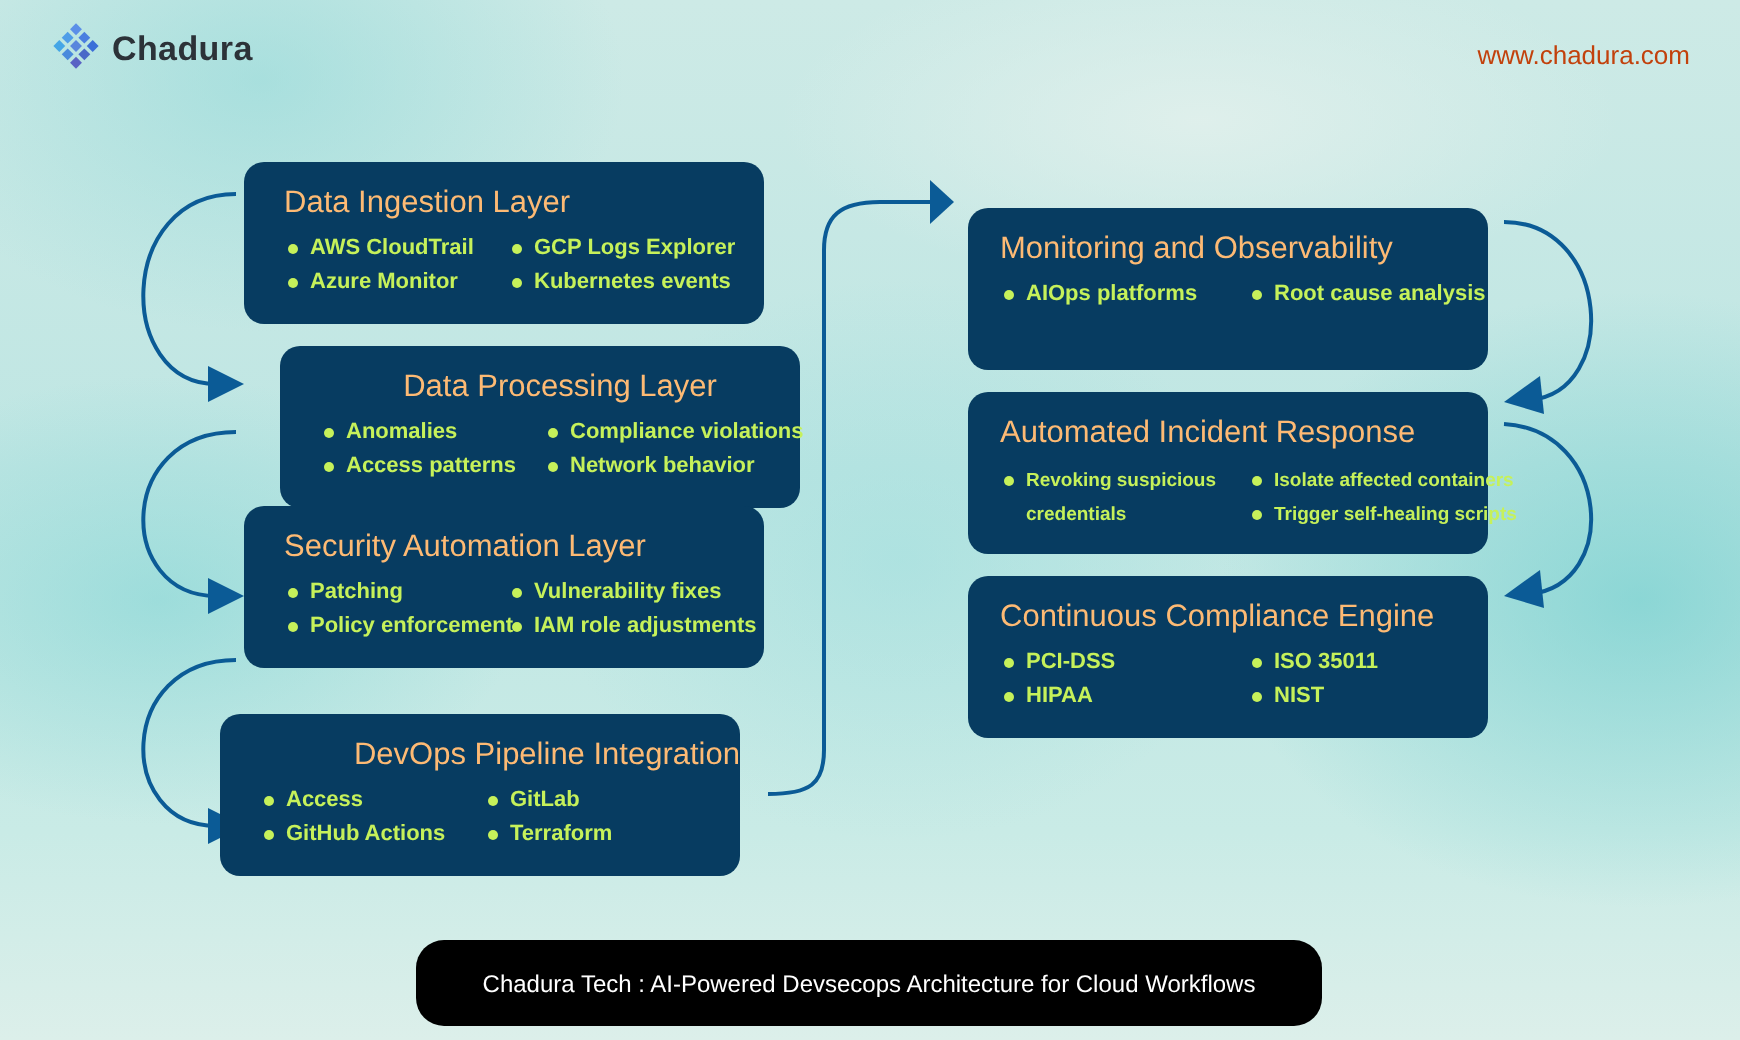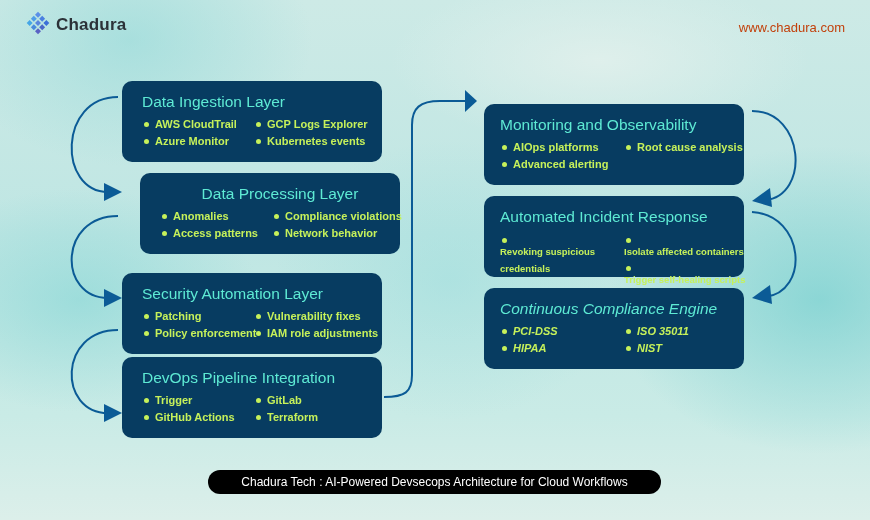--- a/index.html
+++ b/index.html
@@ -18,34 +18,34 @@
   .logo-mark { width:24px; height:24px; position:relative; margin-right:6px; }
   .logo-mark svg { display:block; }
   .logo-text { font-size:17px; font-weight:bold; color:#2c3238; letter-spacing:0.2px; }
   .site-url { position:absolute; right:25px; top:20px; font-size:13px; color:#c2410c; }
 
   .box {
     position:absolute; width:260px; height:81px; background:#073c61;
     border-radius:10px; box-sizing:border-box; padding:12px 0 0 20px;
   }
   .box.right { padding-left:16px;margin-top:23px; }
-  .box-title { color:#5eead4; font-size:15.5px; line-height:18px; margin-bottom:6px; white-space:nowrap; }
+  .box-title { color:#fdba74; font-size:15.5px; line-height:18px; margin-bottom:6px; white-space:nowrap; }
   .items { display:grid; grid-template-columns:112px 1fr; row-gap:2px; column-gap:0; }
   .box.right .items { grid-template-columns:124px 1fr; }
   .item { color:#c6f15a; font-size:11px; font-weight:bold; line-height:15px; display:flex; align-items:flex-start; white-space:nowrap; }
   .item .dot { width:5px; height:5px; border-radius:50%; background:#c6f15a; margin:5px 6px 0 2px; flex:none; }
-  .box.small .item { font-size:9.5px; line-height:17px;flex-direction:column; }
+  .box.small .item { font-size:9.5px; line-height:17px; }
   .box.small .item .dot { margin-top:6px; }
   .box.small .items { row-gap:0; grid-template-columns:124px 1fr; }
   .box.small .item.wrap { white-space:normal; }
 
   .arrows { position:absolute; left:0; top:0; }
 
   .caption {
-    position:absolute; left:208px; top:470px; width:453px; height:24px;
+    position:absolute; left:208px; top:470px; width:453px; height:43px;
     background:#000; border-radius:14px; color:#fff; font-size:12px;
     display:flex; align-items:center; justify-content:center;
   }
 </style>
 </head>
 <body>
 
 <div class="logo">
   <span class="logo-mark">
     <svg width="24" height="24" viewBox="0 0 24 24">
@@ -130,21 +130,21 @@
         <span class="dot"></span>
         <span>Access patterns</span>
       </div>
     <div class="item">
         <span class="dot"></span>
         <span>Network behavior</span>
       </div>
   </div>
 </div>
 
-<div class="box" style="left:122px; top:273px;">
+<div class="box" style="left:122px; top:253px;">
   <div class="box-title">Security Automation Layer</div>
   <div class="items">
     <div class="item">
         <span class="dot"></span>
         <span>Patching</span>
       </div>
     <div class="item">
         <span class="dot"></span>
         <span>Vulnerability fixes</span>
       </div>
@@ -152,26 +152,26 @@
         <span class="dot"></span>
         <span>Policy enforcement</span>
       </div>
     <div class="item">
         <span class="dot"></span>
         <span>IAM role adjustments</span>
       </div>
   </div>
 </div>
 
-<div class="box" style="left:122px; top:357px;">
+<div class="box" style="left:110px; top:357px;text-align:right;">
   <div class="box-title">DevOps Pipeline Integration</div>
   <div class="items">
     <div class="item">
         <span class="dot"></span>
-        <span>Trigger</span>
+        <span>Access</span>
       </div>
     <div class="item">
         <span class="dot"></span>
         <span>GitLab</span>
       </div>
     <div class="item">
         <span class="dot"></span>
         <span>GitHub Actions</span>
       </div>
     <div class="item">
@@ -185,24 +185,20 @@
   <div class="box-title">Monitoring and Observability</div>
   <div class="items">
     <div class="item">
         <span class="dot"></span>
         <span>AIOps platforms</span>
       </div>
     <div class="item">
         <span class="dot"></span>
         <span>Root cause analysis</span>
       </div>
-    <div class="item">
-        <span class="dot"></span>
-        <span>Advanced alerting</span>
-      </div>
   </div>
 </div>
 
 <div class="box right small" style="left:484px; top:173px;">
   <div class="box-title">Automated Incident Response</div>
   <div class="items">
     <div class="item wrap" style="grid-row:span 2; width:112px;">
         <span class="dot"></span>
         <span>Revoking suspicious credentials</span>
       </div>
@@ -210,21 +206,21 @@
         <span class="dot"></span>
         <span>Isolate affected containers</span>
       </div>
     <div class="item">
         <span class="dot"></span>
         <span>Trigger self-healing scripts</span>
       </div>
   </div>
 </div>
 
-<div class="box right" style="left:484px; top:265px;font-style:italic;">
+<div class="box right" style="left:484px; top:265px;">
   <div class="box-title">Continuous Compliance Engine</div>
   <div class="items">
     <div class="item">
         <span class="dot"></span>
         <span>PCI-DSS</span>
       </div>
     <div class="item">
         <span class="dot"></span>
         <span>ISO 35011</span>
       </div>

